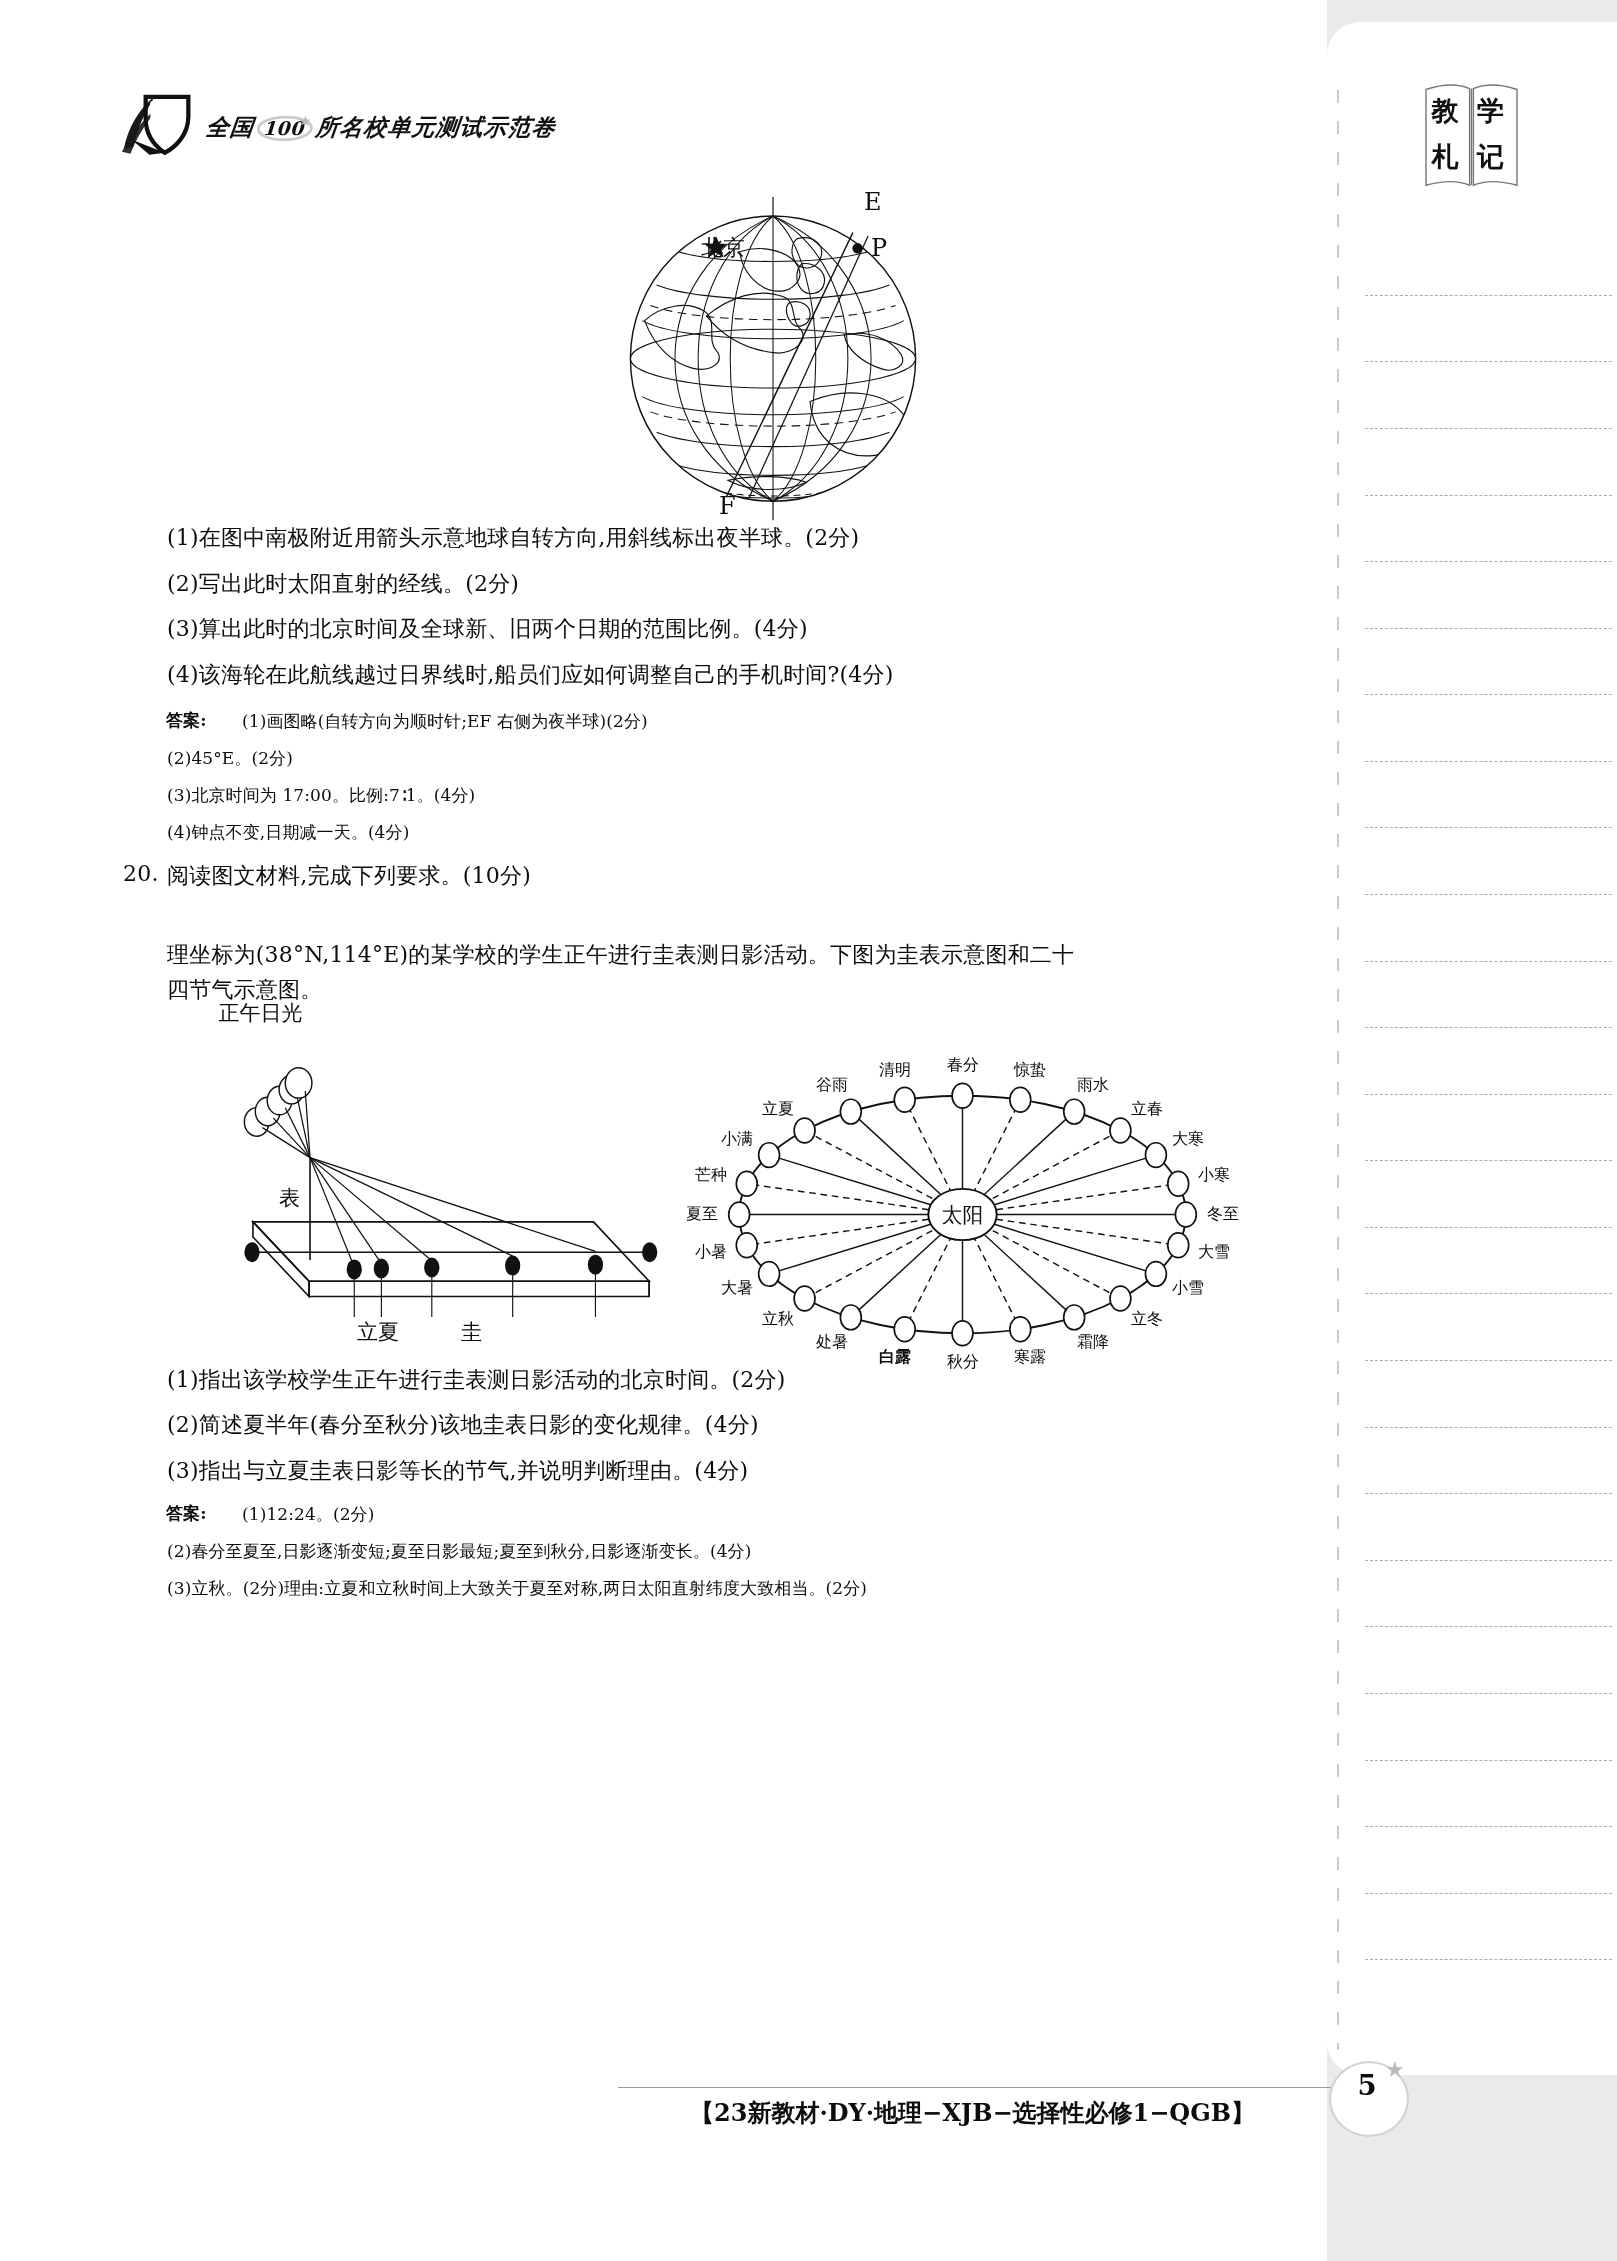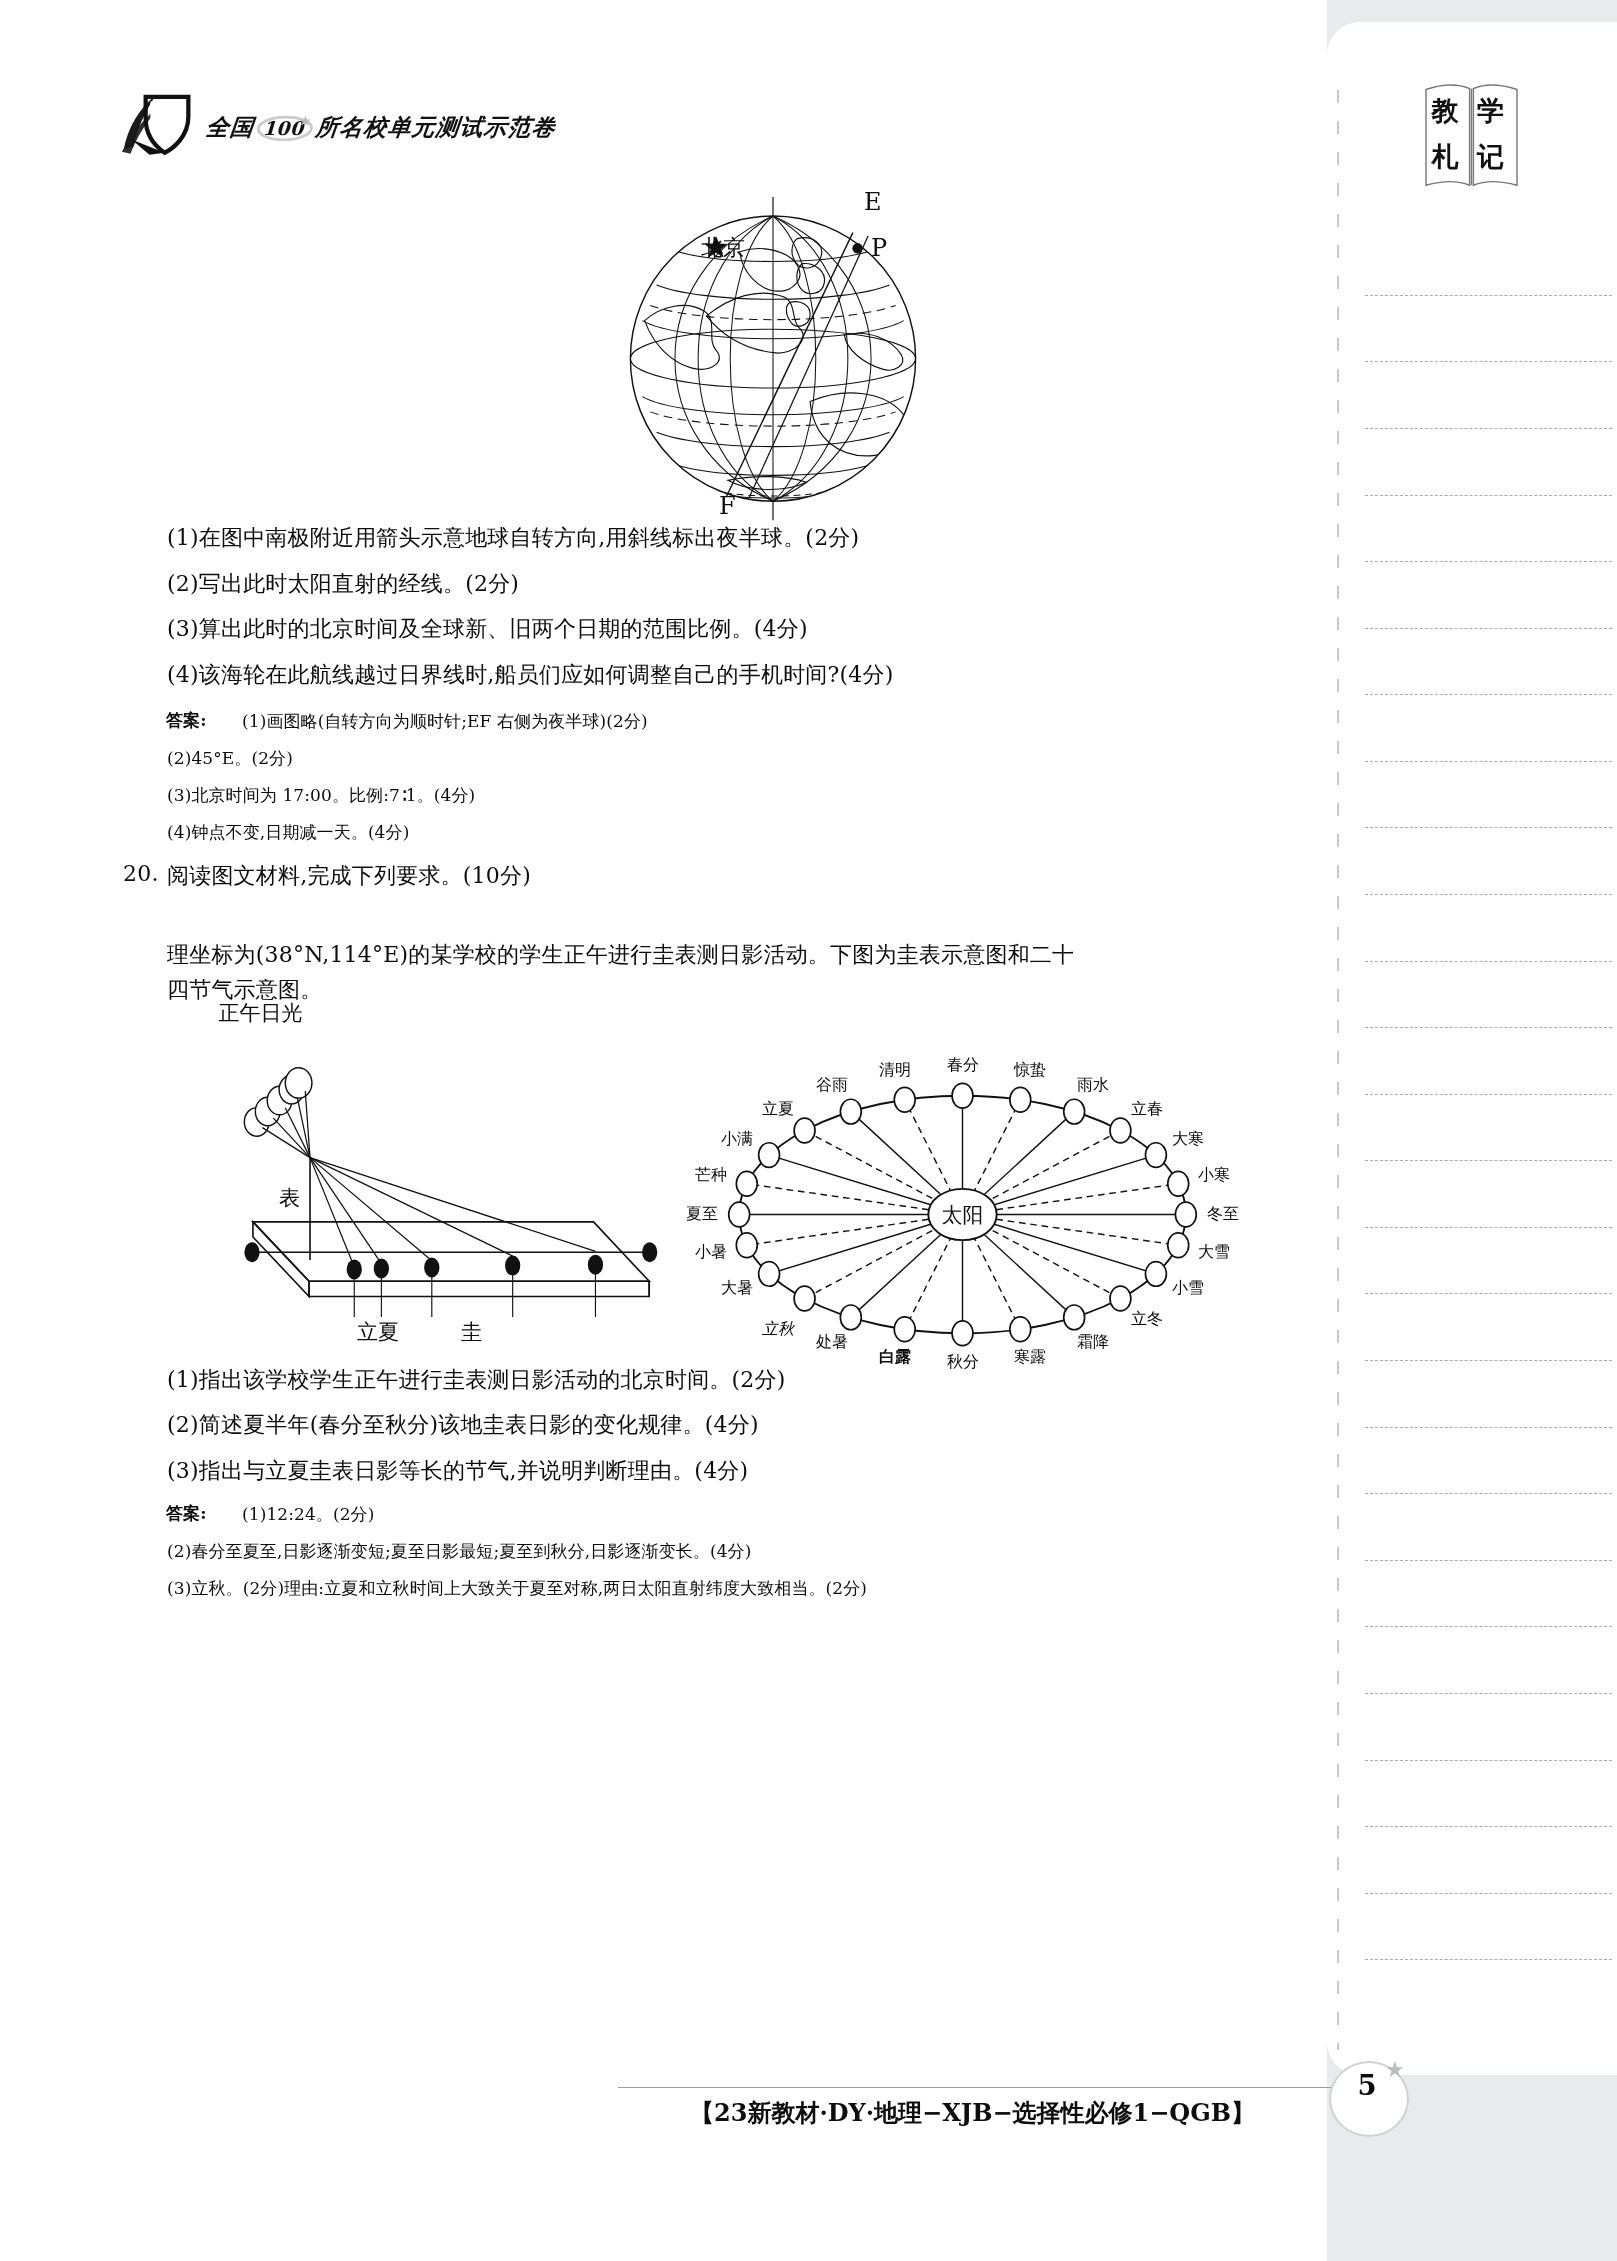--- a/index.html
+++ b/index.html
@@ -330,21 +330,21 @@
     <div id="st-labels">
         <div class="st-lbl" style="left: 291px; top: -24px;">春分</div>
         <div class="st-lbl" style="left: 223px; top: -19px;">清明</div>
         <div class="st-lbl" style="left: 160px; top: -3.9px;">谷雨</div>
         <div class="st-lbl" style="left: 106px; top: 19.7px;">立夏</div>
         <div class="st-lbl" style="left: 65px; top: 50px;">小满</div>
         <div class="st-lbl" style="left: 39px; top: 86px;">芒种</div>
         <div class="st-lbl" style="left: 30px; top: 125px;">夏至</div>
         <div class="st-lbl" style="left: 39px; top: 163px;">小暑</div>
         <div class="st-lbl" style="left: 65px; top: 199px;">大暑</div>
-        <div class="st-lbl" style="left: 106px; top: 240px; font-style: italic;">立秋</div>
+        <div class="st-lbl" style="left: 106px; top: 230px;">立秋</div>
         <div class="st-lbl" style="left: 160px; top: 253px;">处暑</div>
         <div class="st-lbl" style="left: 223px; top: 268px; font-weight: bold;">白露</div>
         <div class="st-lbl" style="left: 291px; top: 273px;">秋分</div>
         <div class="st-lbl" style="left: 358px; top: 268px;">寒露</div>
         <div class="st-lbl" style="left: 421px; top: 253px;">霜降</div>
         <div class="st-lbl" style="left: 475px; top: 230px;">立冬</div>
         <div class="st-lbl" style="left: 516px; top: 199px;">小雪</div>
         <div class="st-lbl" style="left: 542px; top: 163px;">大雪</div>
         <div class="st-lbl" style="left: 551px; top: 125px;">冬至</div>
         <div class="st-lbl" style="left: 542px; top: 86px;">小寒</div>

